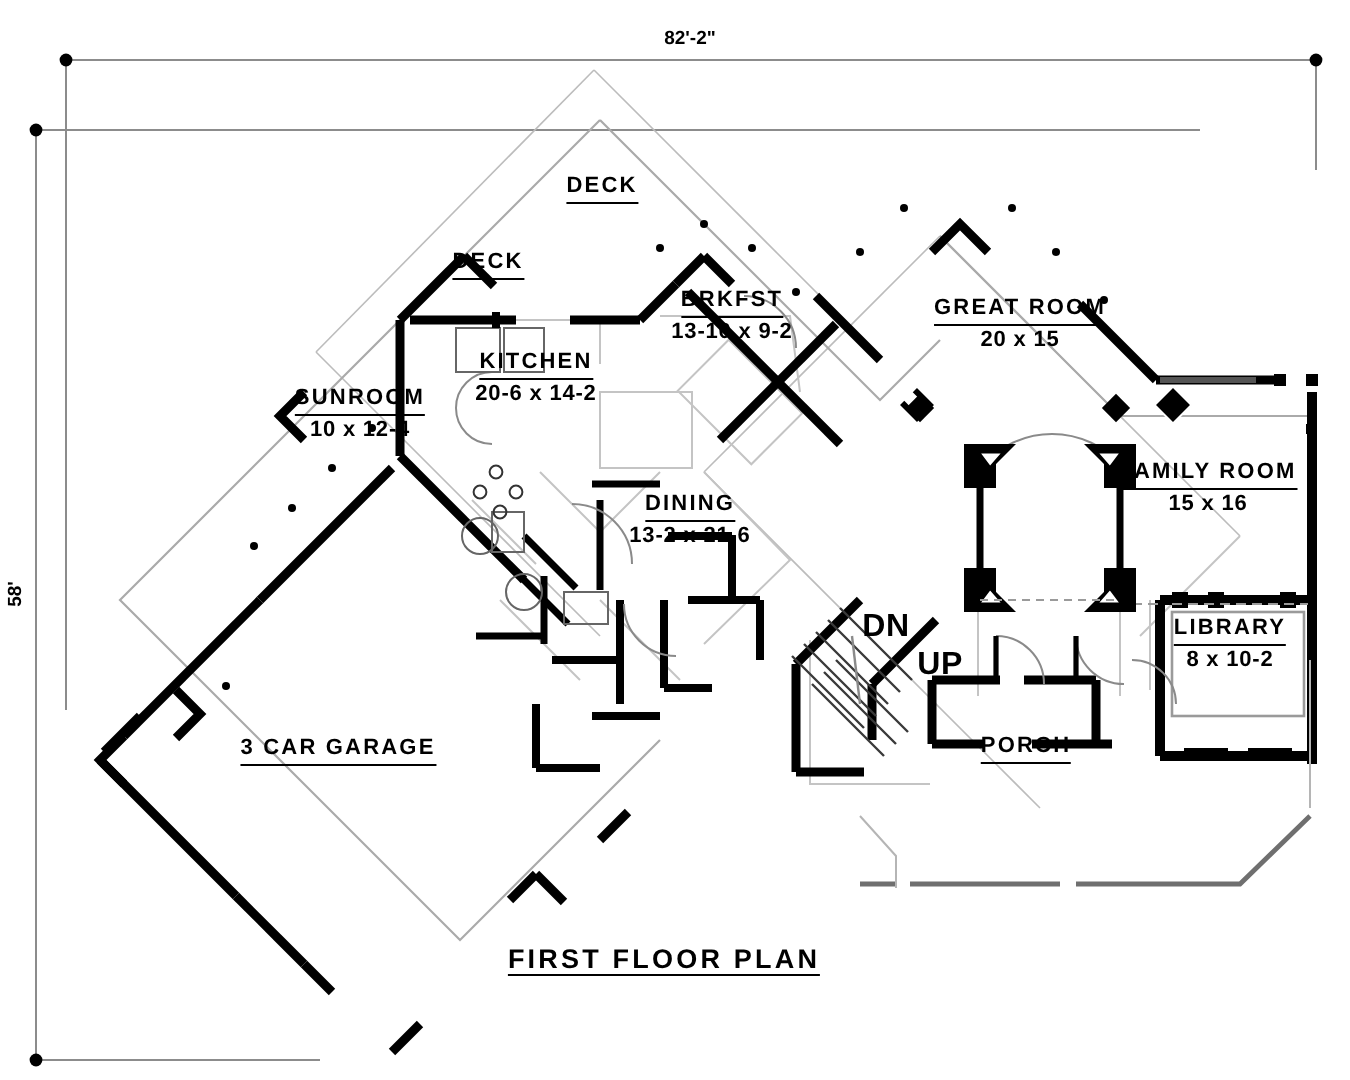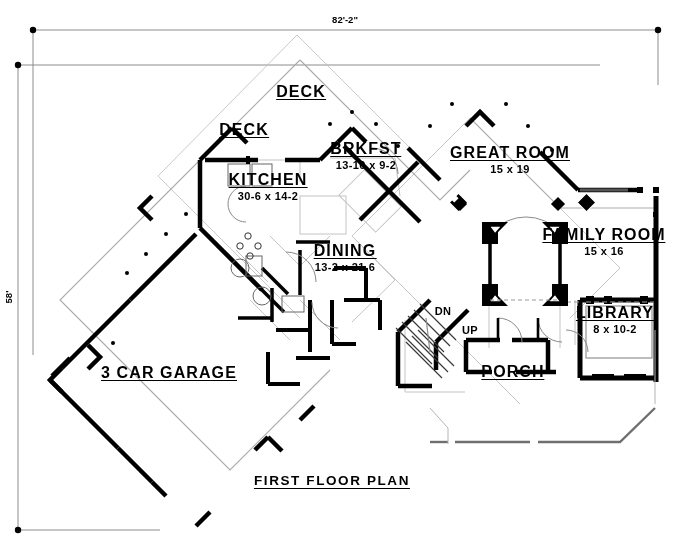--- a/index.html
+++ b/index.html
@@ -3,24 +3,24 @@
 <meta charset="utf-8">
 <style>
   html,body{margin:0;padding:0;background:#ffffff;}
   body{width:675px;height:540px;overflow:hidden;
        font-family:"Liberation Sans",sans-serif;color:#000;}
   #plan{position:relative;width:675px;height:540px;background:#fff;}
   #plan svg{position:absolute;left:0;top:0;}
   .lbl{position:absolute;white-space:nowrap;font-weight:bold;
        font-family:"Liberation Sans",sans-serif;color:#000;
        transform:translateX(-50%);text-align:center;letter-spacing:.4px;}
-  .rm-name{font-size:16px;border-bottom:1.6px solid #000;padding-bottom:1px;
+  .rm-name{font-size:11px;border-bottom:1.6px solid #000;padding-bottom:1px;
            line-height:13px;display:inline-block;letter-spacing:1.1px;}
   .rm-dim{font-size:11px;line-height:13px;letter-spacing:.4px;margin-top:1px;}
-  .tag{font-size:11px;font-weight:bold;letter-spacing:.3px;}
+  .tag{font-size:16px;font-weight:bold;letter-spacing:.3px;}
   .title .rm-name{font-size:13.5px;letter-spacing:1.6px;}
   .dimtxt{position:absolute;font-size:9.5px;font-weight:bold;
           transform:translateX(-50%);letter-spacing:0px;}
   .dimtxt.vert{transform:translate(-50%,-50%) rotate(-90deg);transform-origin:center;}
 </style>
 </head>
 <body>
 
 <div id="plan">
 
@@ -311,28 +311,32 @@
     <div class="rm-name">DECK</div>
   </div>
 
   <div class="lbl" style="left:366px;top:140px;">
     <div class="rm-name">BRKFST</div>
     <div class="rm-dim">13-10 x 9-2</div>
   </div>
 
   <div class="lbl" style="left:510px;top:144px;">
     <div class="rm-name">GREAT ROOM</div>
-    <div class="rm-dim">15 x 19</div>
+    <div class="rm-dim">20 x 15</div>
   </div>
 
   <div class="lbl" style="left:268px;top:171px;">
     <div class="rm-name">KITCHEN</div>
-    <div class="rm-dim">30-6 x 14-2</div>
-  </div>
-
+    <div class="rm-dim">20-6 x 14-2</div>
+  </div>
+
+  <div class="lbl" style="left:180px;top:189px;">
+    <div class="rm-name">SUNROOM</div>
+    <div class="rm-dim">10 x 12-4</div>
+  </div>
 
   <div class="lbl" style="left:604px;top:226px;">
     <div class="rm-name">FAMILY ROOM</div>
     <div class="rm-dim">15 x 16</div>
   </div>
 
   <div class="lbl" style="left:345px;top:242px;">
     <div class="rm-name">DINING</div>
     <div class="rm-dim">13-2 x 21-6</div>
   </div>

